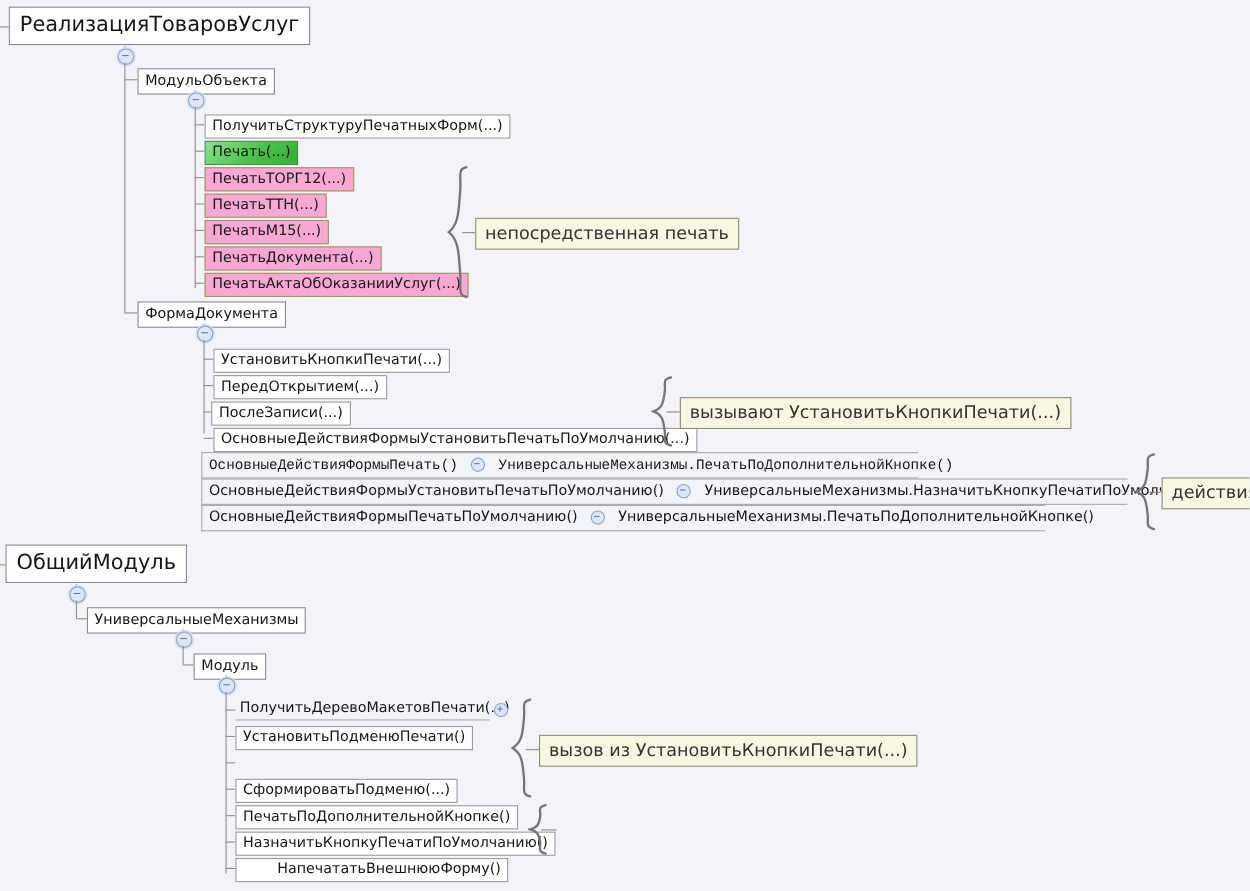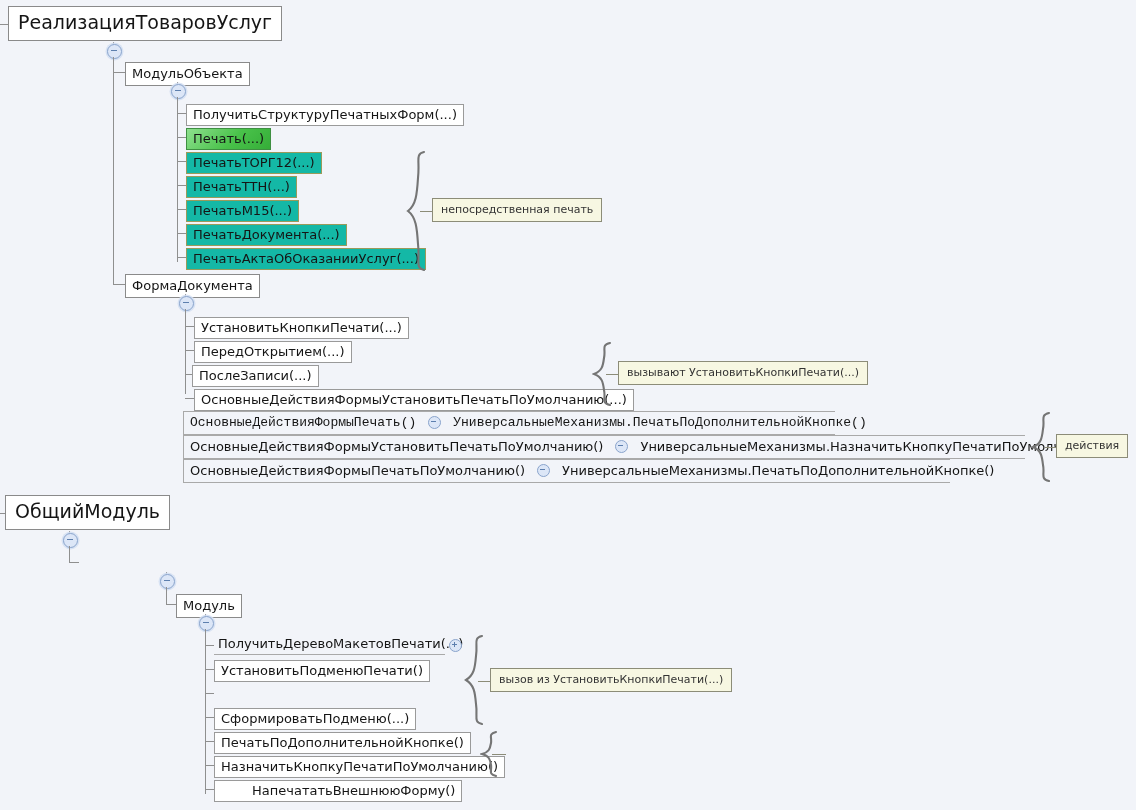--- a/index.html
+++ b/index.html
@@ -57,21 +57,21 @@
     box-sizing: border-box;
     background: #ffffff;
     border: 1px solid #9a9a9a;
     font-size: 13px;
     line-height: 1;
     padding: 3px 6px 4px 6px;
     white-space: nowrap;
     color: #151515;
   }
   .leaf.yellow {
-    background: #14b8a6;
+    background: #f9a8d4;
     border-color: #9a9a5a;
   }
   .leaf.green {
     background: linear-gradient(135deg, #8ee08e 0%, #49c24a 55%, #35ad38 100%);
     border-color: #3f8f42;
   }
 
   
   .wide-row {
     position: absolute;
@@ -103,21 +103,21 @@
     display: flex;
     align-items: center;
   }
 
   
   .note {
     position: absolute;
     box-sizing: border-box;
     background: #f7f7e2;
     border: 1px solid #8c8c78;
-    font-size: 11px;
+    font-size: 16px;
     line-height: 1;
     padding: 5px 8px 6px 8px;
     white-space: nowrap;
     color: #333333;
   }
 
   
   .vline {
     position: absolute;
     width: 1px;
@@ -289,20 +289,21 @@
   <div class="hline" style="left:0px; top:513px; width:5px;"></div>
 
   <div class="root-node" style="left:5px; top:495px;text-align:right;">ОбщийМодуль</div>
 
   <div class="vline" style="left:69px; top:531px; height:5px;"></div>
   <div class="toggle" style="left:63px; top:533px;"></div>
 
   <div class="vline" style="left:69px; top:546px; height:16px;"></div>
   <div class="hline" style="left:69px; top:562px; width:10px;"></div>
 
+  <div class="mid-node" style="left:79px; top:552px;">УниверсальныеМеханизмы</div>
 
   <div class="vline" style="left:166px; top:572px; height:5px;"></div>
   <div class="toggle" style="left:160px; top:574px;"></div>
 
   <div class="vline" style="left:166px; top:587px; height:17px;"></div>
   <div class="hline" style="left:166px; top:604px; width:10px;"></div>
 
   <div class="mid-node" style="left:176px; top:594px;">Модуль</div>
 
   <div class="vline" style="left:205px; top:614px; height:5px;"></div>

